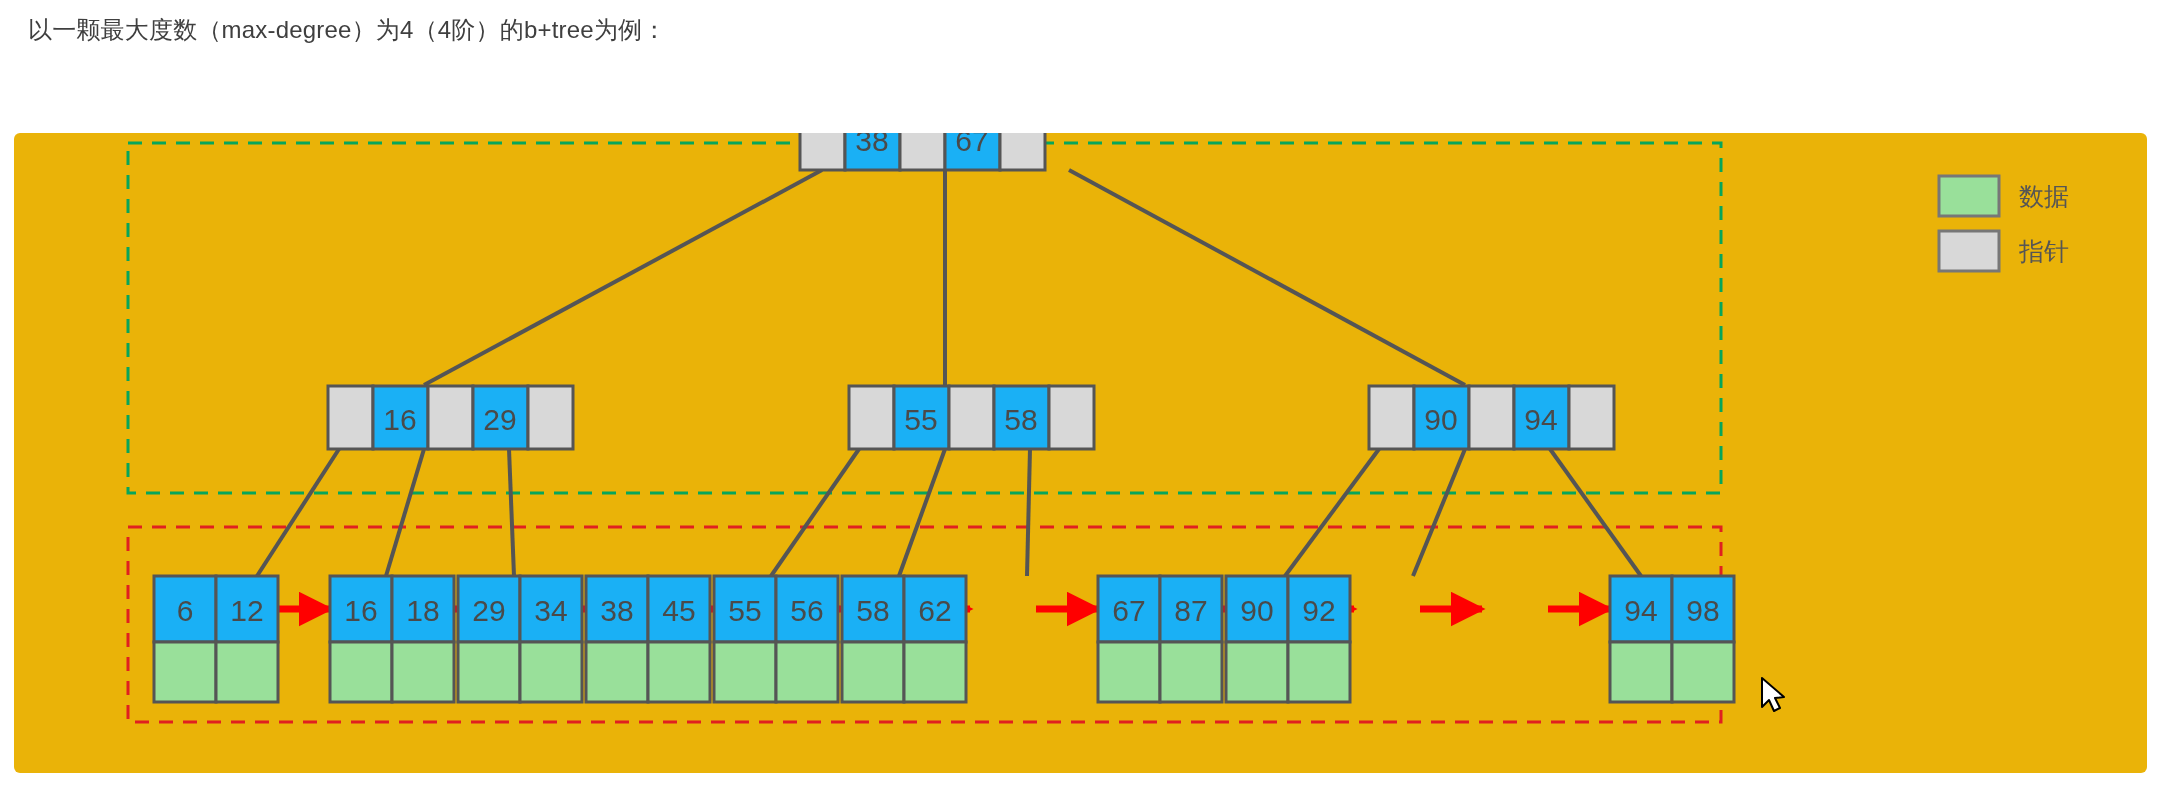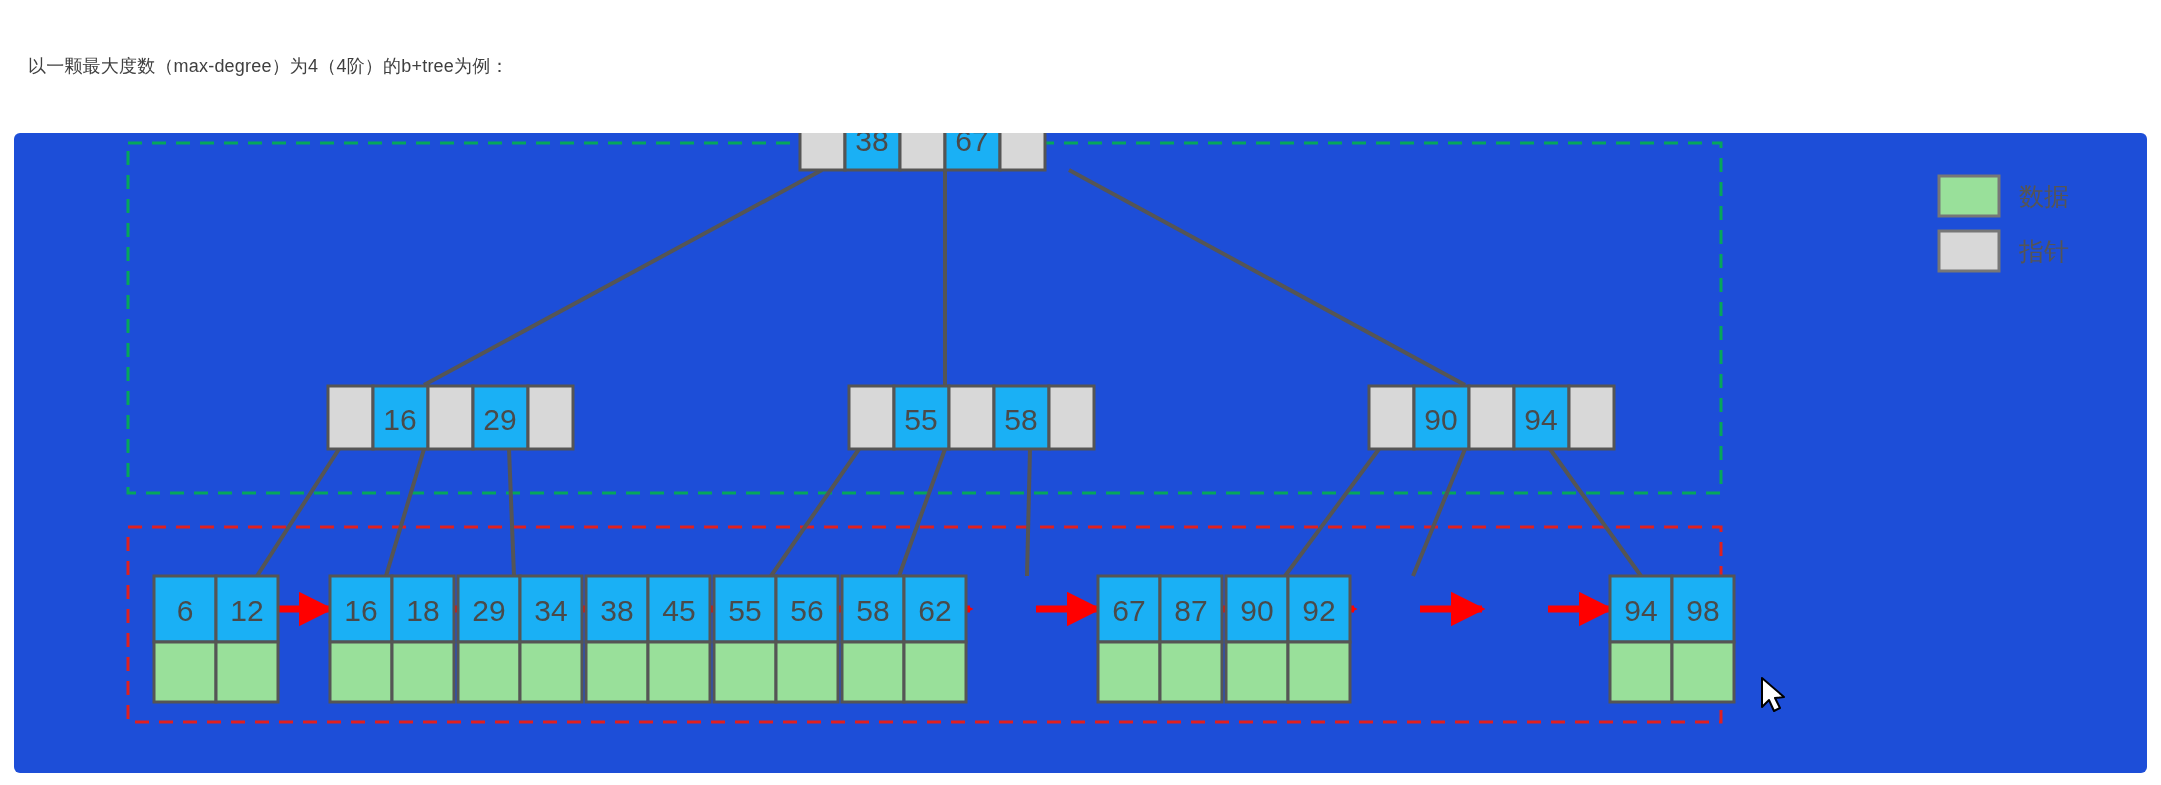--- a/index.html
+++ b/index.html
@@ -11,34 +11,33 @@
     width: 2161px;
     height: 785px;
     font-family: "Liberation Sans", "DejaVu Sans", sans-serif;
     overflow: hidden;
     position: relative;
   }
   #caption {
     position: absolute;
     left: 28px;
     top: 10px;
-    font-size: 18px;
+    font-size: 24px;
     line-height: 40px;
     color: #3f3f3f;
     white-space: nowrap;
     letter-spacing: 0.2px;
-    margin-top: 36px;
   }
   #figure-card {
     position: absolute;
     left: 14px;
     top: 133px;
     width: 2133px;
     height: 640px;
-    background: #1d4ed8;
+    background: #eab308;
     border-radius: 6px;
   }
   #diagram-svg {
     position: absolute;
     left: 0;
     top: 0;
   }
   .legend-label {
     font-size: 25px;
     fill: #555555;

